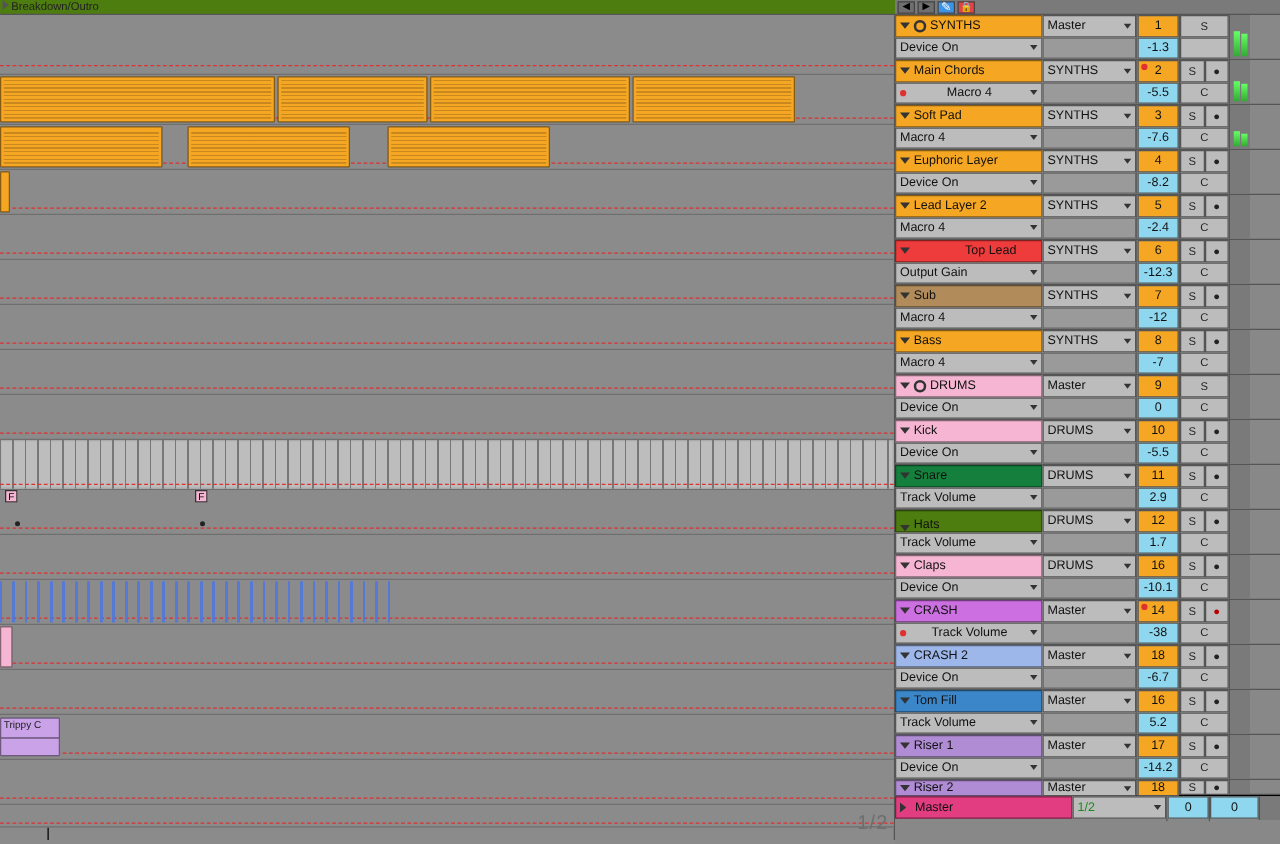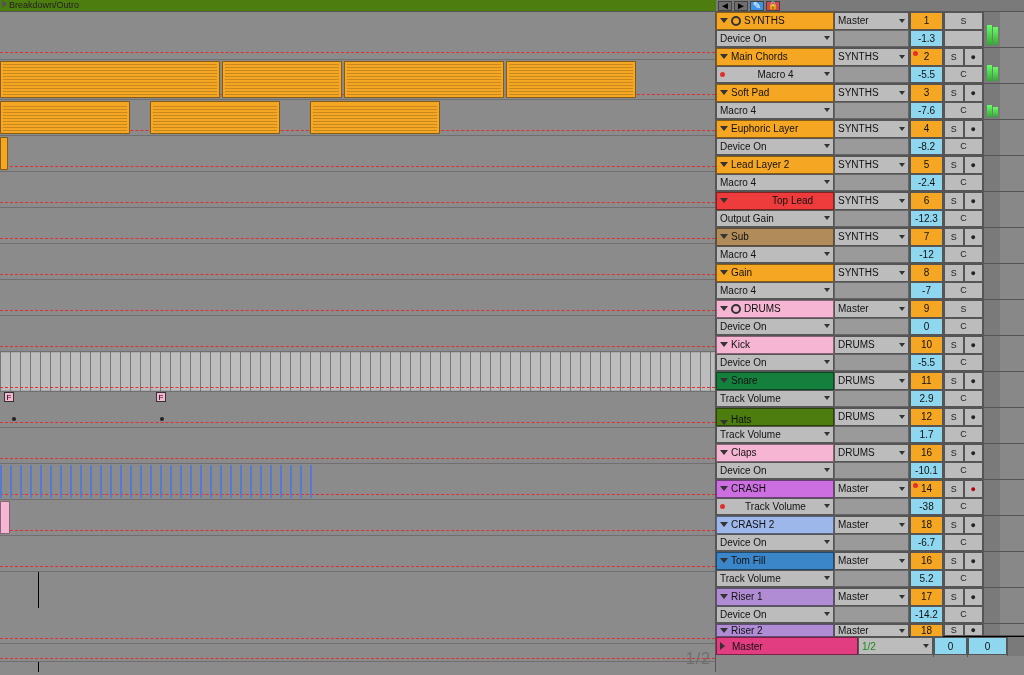--- a/index.html
+++ b/index.html
@@ -157,20 +157,27 @@
 
     <div class="lane" style="top:488px; height:36px;">
       <div class="clip pink" style="left:0; width:10px;"></div>
       <div class="redline" style="top:30px;"></div>
     </div>
 
     <div class="lane" style="top:524px; height:36px;">
       <div class="redline" style="top:30px;"></div>
     </div>
 
+    <div class="lane" style="top:560px; height:36px;">
+      <div class="clip purple" style="left:0; width:48px; top:2px; bottom:16px;">
+          <div class="txt">Trippy C</div>
+        </div>
+      <div class="clip purple" style="left:0; width:48px; top:18px; bottom:2px;"></div>
+      <div class="redline" style="top:30px;"></div>
+    </div>
 
     <div class="lane" style="top:596px; height:36px;">
         <div class="redline" style="top:30px;"></div>
       </div>
 
     <div class="lane" style="top:632px; height:18px;">
         <div class="redline" style="top:14px;"></div>
       </div>
 
     <div class="zoom">1/2</div>
@@ -432,21 +439,21 @@
           <div class="mini">
             <button>C</button>
           </div>
         </div>
         <div class="metcol"></div>
       </div>
       <div class="track">
         <div class="namecol">
           <div class="hdr" style="background: rgb(245, 166, 35);">
             <span class="fold"></span>
-            <span>Gain</span>
+            <span>Bass</span>
           </div>
           <div class="dd">
             <span>Macro 4</span>
             <span class="tri"></span>
           </div>
         </div>
         <div class="routcol">
           <div class="dd">
             <span>SYNTHS</span>
             <span class="tri"></span>

